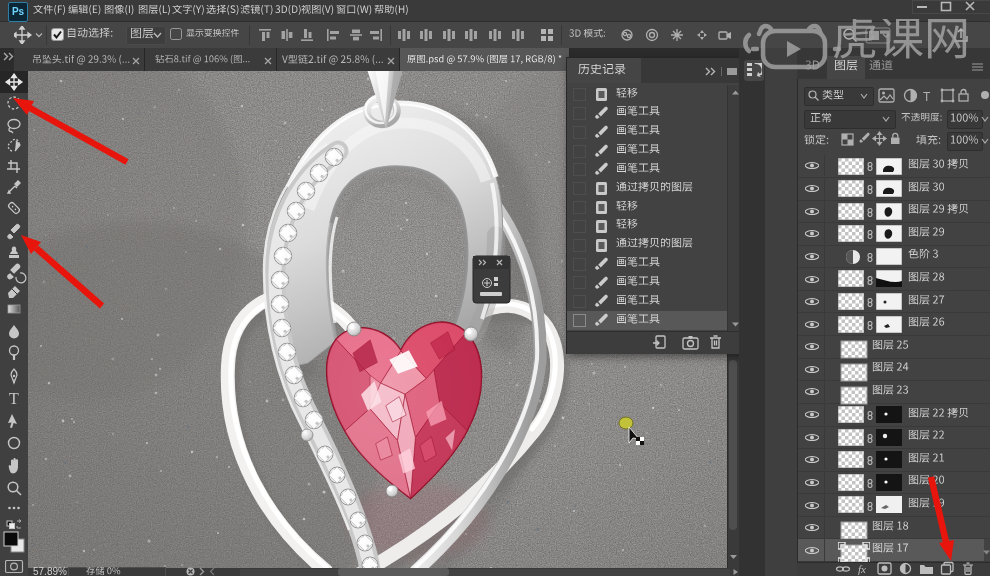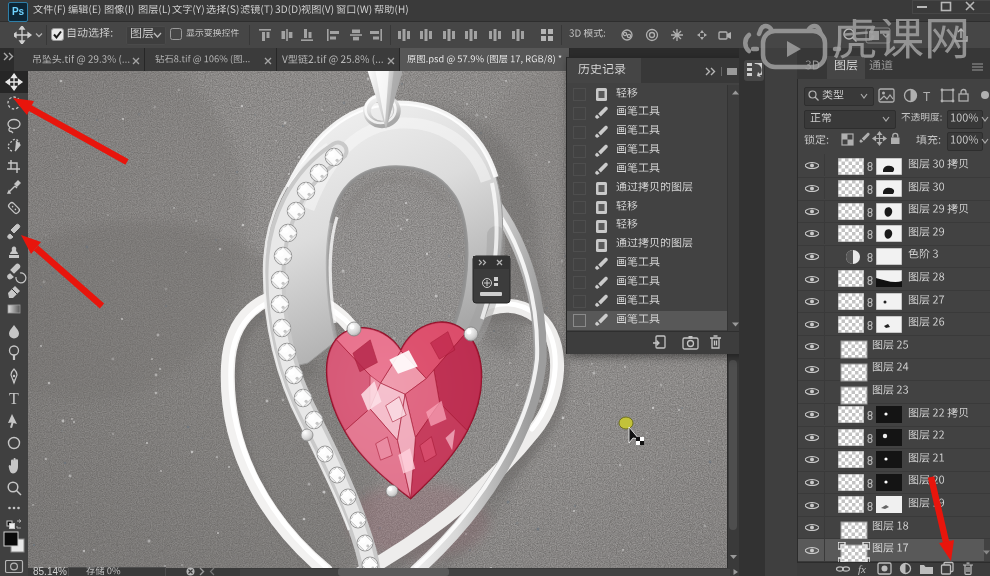--- a/index.html
+++ b/index.html
@@ -1650,21 +1650,21 @@
         <rect x="0.5" y="3" width="9" height="9" rx="1" fill="#3c3c3c"></rect>
       </g>
       <g transform="translate(962,562)" fill="none" stroke="#bdbdbd" stroke-width="1.2">
         <path d="M1 3 h10 M3 3 v8.5 a0.8 0.8 0 0 0 0.8 0.8 h4.4 a0.8 0.8 0 0 0 0.8 -0.8 v-8.5 M4.5 1.2 h3 M5 5 v5 M7 5 v5"></path>
       </g>
     </svg>
     <svg class="abs" style="left:982px;top:549px" width="9" height="7">
       <path d="M1 1.5 l3.5 4 l3.5 -4" fill="#888"></path>
     </svg>
 <div class="abs" style="left:28px;top:568px;width:711px;height:8px;background:#3a3a3a"></div>
-    <div class="lat" style="left:33px;top:566px;color:#d0d0d0">85.14%</div>
+    <div class="lat" style="left:33px;top:566px;color:#d0d0d0">57.89%</div>
     <div class="abs" style="left:68px;top:567px;width:96px;height:9px;border:1px solid #4e4e4e"></div>
     <svg style="position:absolute;left:86px;top:567px" width="34.6" height="9.3" viewBox="0 0 40.7 11" preserveAspectRatio="none">
       <use href="#s1" fill="#c8c8c8"></use>
     </svg>
     <svg class="abs" style="left:186px;top:567px" width="45" height="9">
       <circle cx="4.5" cy="4.5" r="4" fill="#b5b5b5"></circle>
       <path d="M2.5 2.5 l4 4 M6.5 2.5 l-4 4" stroke="#3a3a3a" stroke-width="1.2"></path>
       <path d="M14 1 l3.5 3.5 L14 8" stroke="#999" stroke-width="1.4" fill="none"></path>
       <path d="M28 1 l-3.5 3.5 L28 8" stroke="#777" stroke-width="1.2" fill="none"></path>
     </svg>

